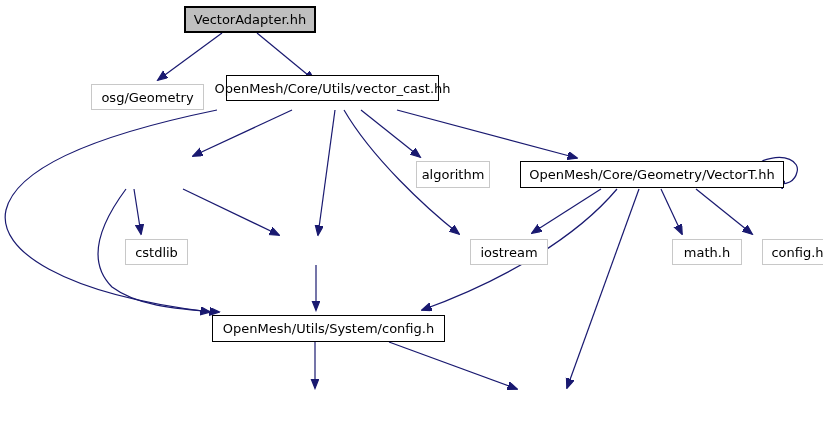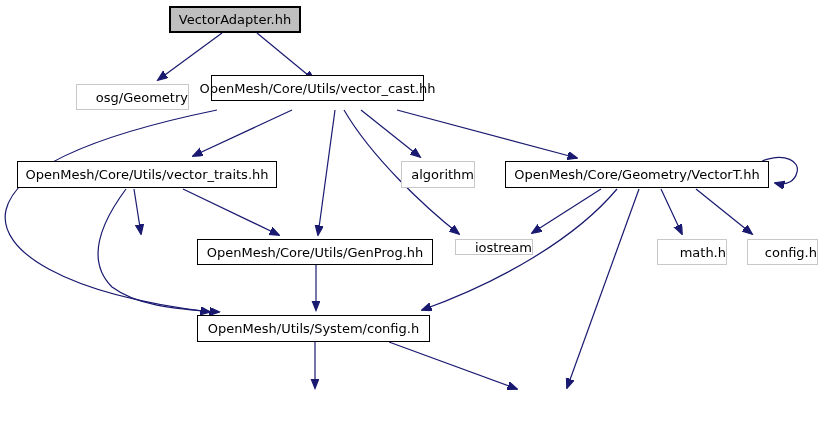--- a/index.html
+++ b/index.html
@@ -9,23 +9,23 @@
   html,body{margin:0;padding:0;background:var(--bg);}
   .canvas{
     position:relative;width:823px;height:427px;background:var(--bg);
     font-family:"DejaVu Sans","Liberation Sans",sans-serif;overflow:hidden;
   }
   .edges{position:absolute;left:0;top:0;width:823px;height:427px;}
   .edges path{stroke:var(--edge);fill:none;stroke-width:1.2px;}
   .node{
     position:absolute;display:flex;align-items:center;justify-content:center;
     box-sizing:border-box;background:var(--node-fill);border:1px solid var(--internal);
-    font-size:13px;color:var(--text);white-space:nowrap;line-height:1;
+    font-size:13px;color:var(--text);white-space:nowrap;line-height:1;margin-left:15px;
   }
-  .node.external{border-color:var(--external);justify-content:flex-end;}
+  .node.external{border-color:var(--external);}
   .node.root{background:var(--root-fill);border:2px solid var(--internal);}
 </style>
 </head>
 <body>
 
 <div class="canvas">
 
   <svg class="edges" width="823" height="427" viewBox="0 0 823 427">
     <defs>
       <marker id="arrow" markerUnits="userSpaceOnUse" markerWidth="11" markerHeight="9" refX="9.5" refY="4" orient="auto">
@@ -59,38 +59,35 @@
   </div>
 
   <div class="node external" style="left:76px;top:84px;width:113px;height:26px">
     <span>osg/Geometry</span>
   </div>
 
   <div class="node internal" style="left:211px;top:75px;width:213px;height:26px">
     <span>OpenMesh/Core/Utils/vector_cast.hh</span>
   </div>
 
-  <div class="node internal" style="left:17px;top:161px;width:260px;height:27px">
-    <span>OpenMesh/Core/Utils/vector_traits.hh</span>
-  </div>
 
   <div class="node internal" style="left:505px;top:161px;width:264px;height:27px">
     <span>OpenMesh/Core/Geometry/VectorT.hh</span>
   </div>
 
   <div class="node external" style="left:401px;top:161px;width:74px;height:27px">
     <span>algorithm</span>
   </div>
 
-
-  <div class="node internal" style="left:197px;top:239px;width:236px;height:26px">
-    <span>OpenMesh/Core/Utils/GenProg.hh</span>
+  <div class="node external" style="left:110px;top:239px;width:63px;height:26px">
+    <span>cstdlib</span>
   </div>
 
-  <div class="node external" style="left:455px;top:239px;width:78px;height:16px">
+
+  <div class="node external" style="left:455px;top:239px;width:78px;height:26px">
     <span>iostream</span>
   </div>
 
   <div class="node external" style="left:657px;top:239px;width:70px;height:26px">
     <span>math.h</span>
   </div>
 
   <div class="node external" style="left:747px;top:239px;width:71px;height:26px">
     <span>config.h</span>
   </div>

